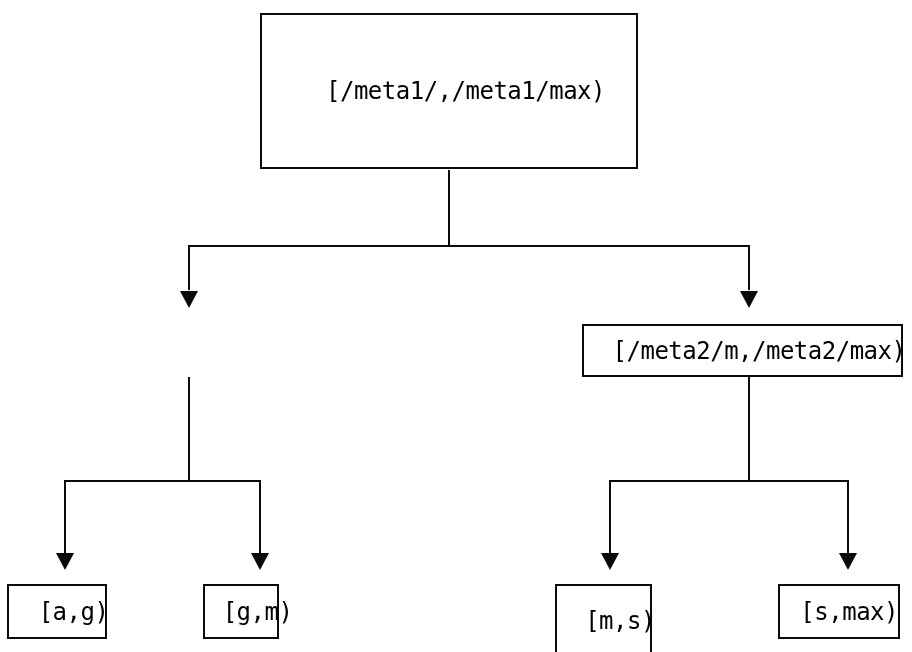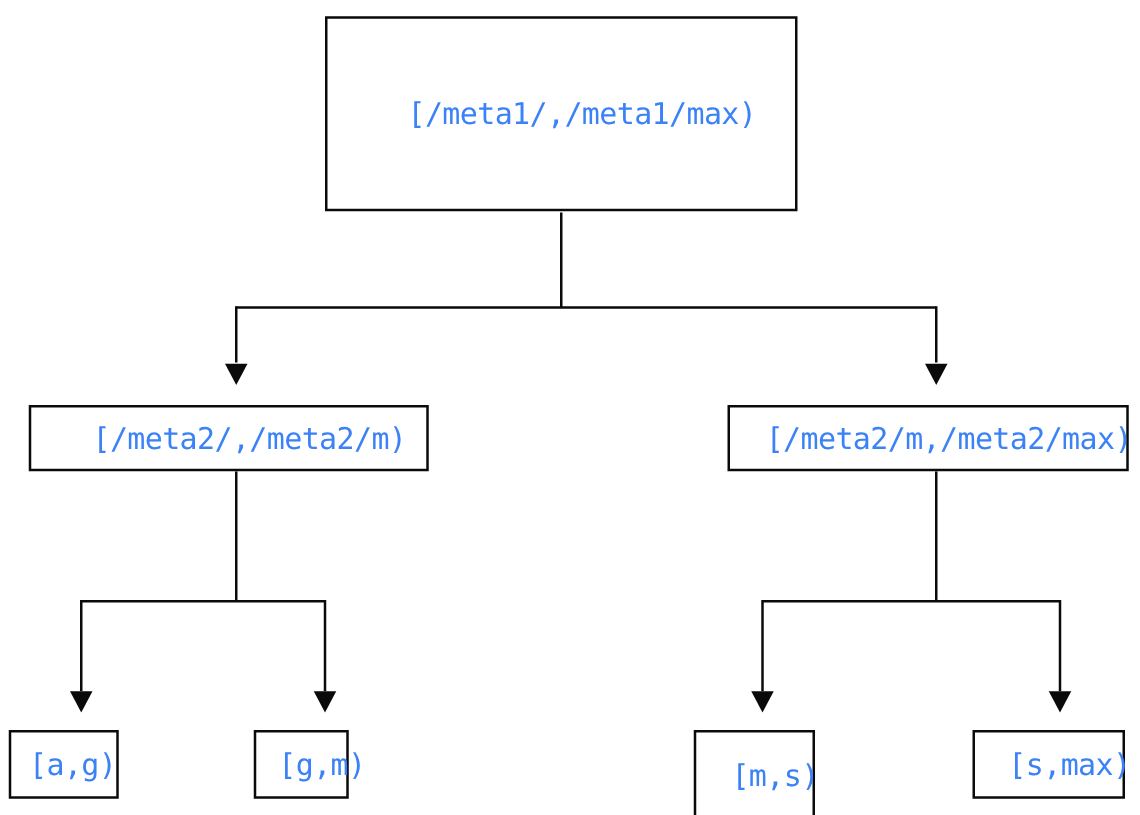--- a/index.html
+++ b/index.html
@@ -24,32 +24,32 @@
   }
   .node {
     position: absolute;
     box-sizing: border-box;
     border: 2px solid #0a0a0a;
     background: #ffffff;
     display: flex;
     align-items: center;
     justify-content: center;
     font-size: 24px;
-    color: #3b82f6;
+    color: #000000;
     white-space: nowrap;
     letter-spacing: -0.5px;
     padding-left: 33px;
   }
   .node-root   { left: 260px; top: 13px;  width: 378px; height: 156px; }
   .node-mid-l  { left: 23px;  top: 324px; width: 320px; height: 53px; }
   .node-mid-r  { left: 582px; top: 324px; width: 321px; height: 53px; text-align: right; }
-  .node-leaf-1 { left: 7px;   top: 584px; width: 88px; height: 55px; justify-content: flex-end; }
+  .node-leaf-1 { left: 7px;   top: 584px; width: 100px; height: 55px; }
   .node-leaf-2 { left: 203px; top: 584px; width: 76px; height: 55px; }
   .node-leaf-3 { left: 555px; top: 584px; width: 97px;  height: 73px; }
-  .node-leaf-4 { left: 778px; top: 584px; width: 122px; height: 55px; }
+  .node-leaf-4 { left: 778px; top: 584px; width: 122px; height: 55px; justify-content: flex-end; }
   .edge {
     stroke: #0a0a0a;
     stroke-width: 2;
     fill: none;
   }
   .arrowhead {
     fill: #0a0a0a;
     stroke: none;
   }
 </style>
@@ -85,23 +85,20 @@
     <polygon class="arrowhead" points="610,570 601,553 619,553"></polygon>
 
     <path class="edge" d="M848 480 V553"></path>
     <polygon class="arrowhead" points="848,570 839,553 857,553"></polygon>
   </svg>
 
   <div class="node node-root">
     <span>[/meta1/,/meta1/max)</span>
   </div>
 
-  <div class="node node-mid-l">
-    <span>[/meta2/,/meta2/m)</span>
-  </div>
 
   <div class="node node-mid-r">
     <span>[/meta2/m,/meta2/max)</span>
   </div>
 
   <div class="node node-leaf-1">
     <span>[a,g)</span>
   </div>
 
   <div class="node node-leaf-2">

